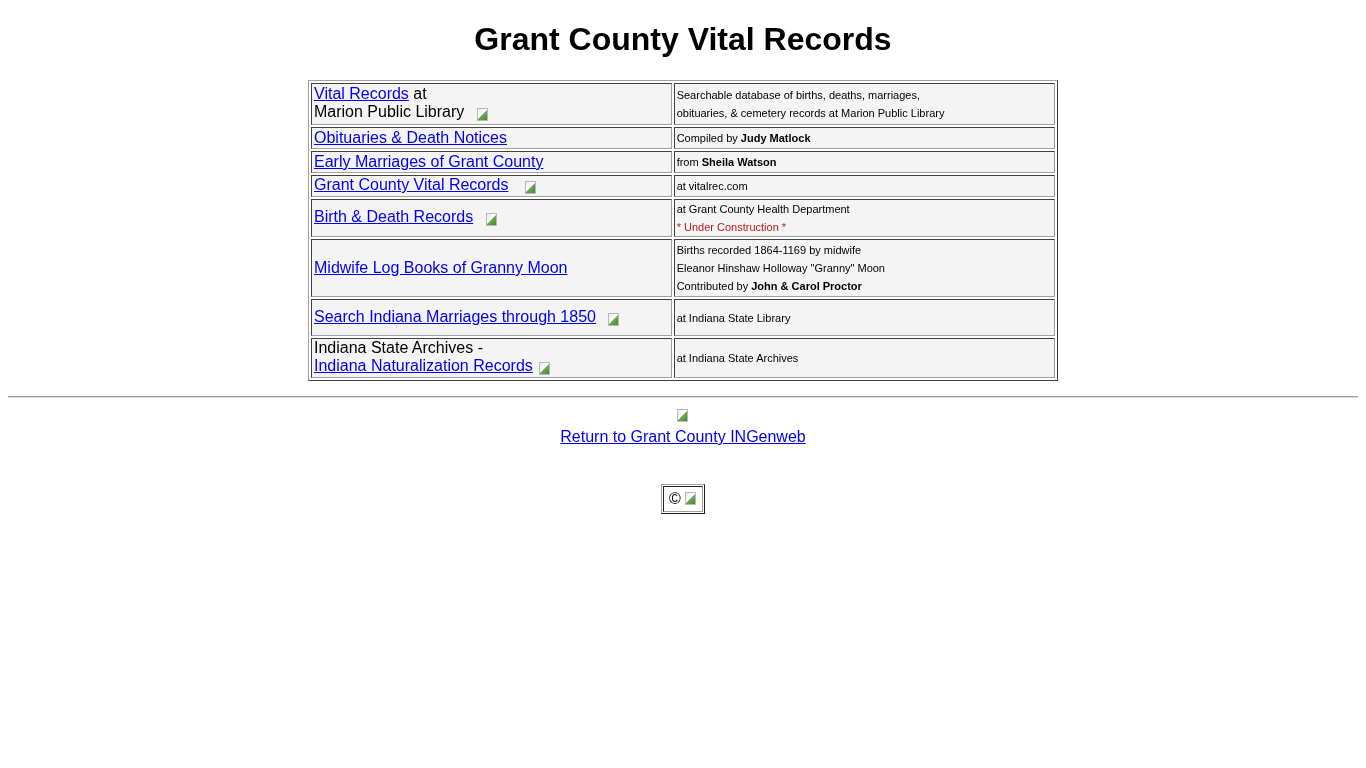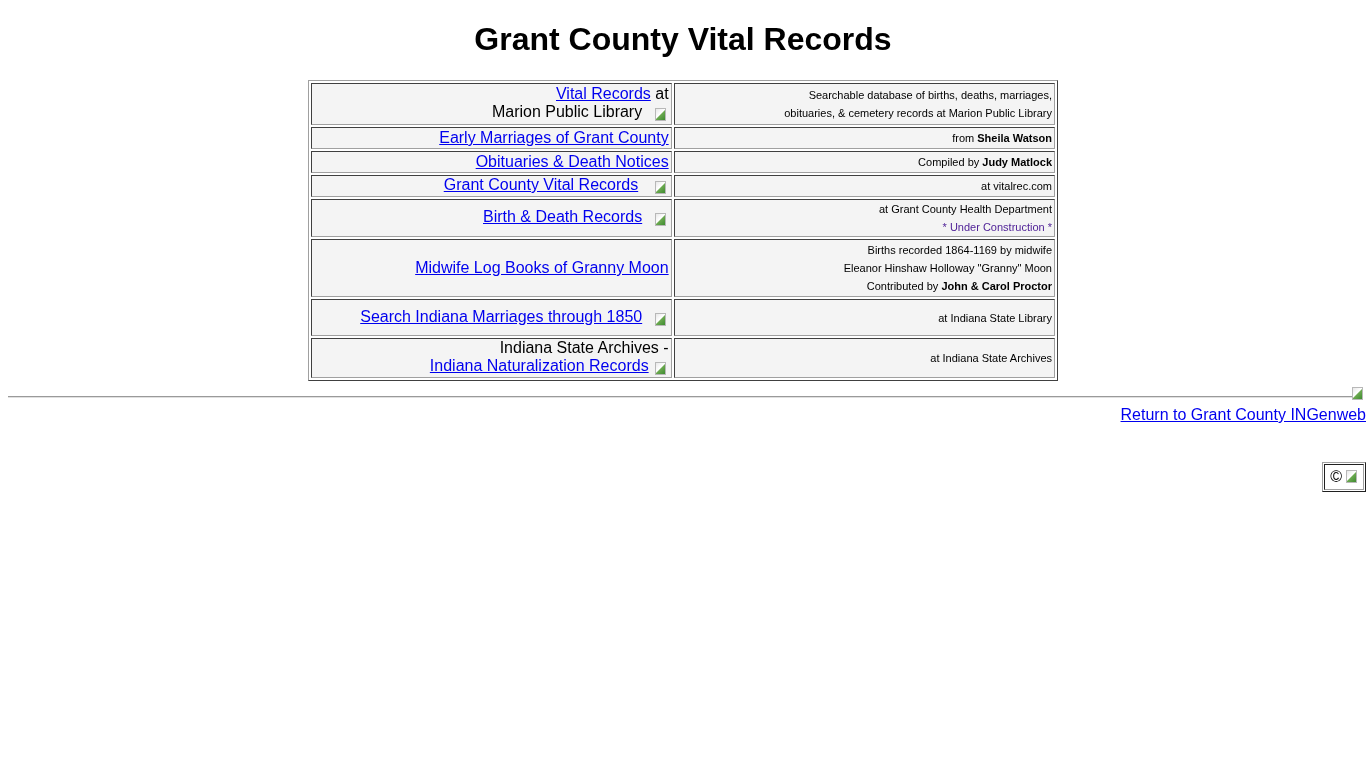--- a/index.html
+++ b/index.html
@@ -33,21 +33,21 @@
     border-spacing: 2px;
     border: 1px solid;
     border-color: #a0a0a0 #404040 #404040 #a0a0a0;
     background: #fff;
     padding: 0;
   }
   table.records td {
     background: #f4f4f4;
     border: 1px solid;
     border-color: #404040 #a0a0a0 #a0a0a0 #404040;
-    text-align: right;
+    text-align: left;
     vertical-align: middle;
     padding: 0 2px;
   }
   td.col1 { width: 356px; font-size: 16px; line-height: 18px; }
   td.col2 { width: 377px; font-size: 11px; line-height: 18px; }
   .broken-img {
     display: inline-block;
     width: 16px; height: 16px;
     vertical-align: -6px;
     margin-left: 6px;
@@ -55,39 +55,39 @@
     box-sizing: border-box;
   }
   .broken-img::before {
     content: "";
     position: absolute;
     left: 2px; top: 1px; width: 11px; height: 13px;
     background: linear-gradient(135deg, #e8e8e8 0%, #ffffff 45%, #6aa84f 55%, #3d8b2f 100%);
     border: 1px solid #b8b8b8;
     box-sizing: border-box;
   }
-  .red { color: #4c1d95; margin-top: 28px; }
+  .red { color: #b91c1c; margin-top: 28px; }
 
   hr.divider {
     position: absolute;
     top: 396px;
     left: 8px;
     width: 1350px;
     margin: 0;
     border: 0;
     border-top: 1px solid #9a9a9a;
     border-bottom: 1px solid #e0e0e0;
     height: 0;
   }
   .footer {
     position: absolute;
-    top: 386px;
+    top: 408px;
     left: 0;
     width: 1366px;
-    text-align: right;
+    text-align: center;
     font-size: 16px;
     line-height: 18px;
   }
   .footer .top-img { margin-left: 0; vertical-align: 0; }
   .copy-box {
     display: inline-block;
     margin-top: 20px;
     border: 1px solid;
     border-color: #a0a0a0 #202020 #202020 #a0a0a0;
     padding: 1px;
@@ -117,33 +117,33 @@
         <span class="broken-img"></span>
       </td>
       <td class="col2">
         <span>Searchable database of births, deaths, marriages,</span><br>
         <span>obituaries, &amp; cemetery records at Marion Public Library</span>
       </td>
     </tr>
 
     <tr style="height:22px">
       <td class="col1">
+        <a>Obituaries &amp; Death Notices</a>
+      </td>
+      <td class="col2">
+        <span>Compiled by </span><b>Judy Matlock</b>
+      </td>
+    </tr>
+
+    <tr style="height:22px">
+      <td class="col1">
         <a>Early Marriages of Grant County</a>
       </td>
       <td class="col2">
         <span>from </span><b>Sheila Watson</b>
-      </td>
-    </tr>
-
-    <tr style="height:22px">
-      <td class="col1">
-        <a>Obituaries &amp; Death Notices</a>
-      </td>
-      <td class="col2">
-        <span>Compiled by </span><b>Judy Matlock</b>
       </td>
     </tr>
 
     <tr style="height:22px">
       <td class="col1">
         <a>Grant County Vital Records</a>
         <span class="broken-img" style="margin-left:10px"></span>
       </td>
       <td class="col2">
         <span>at vitalrec.com</span>

